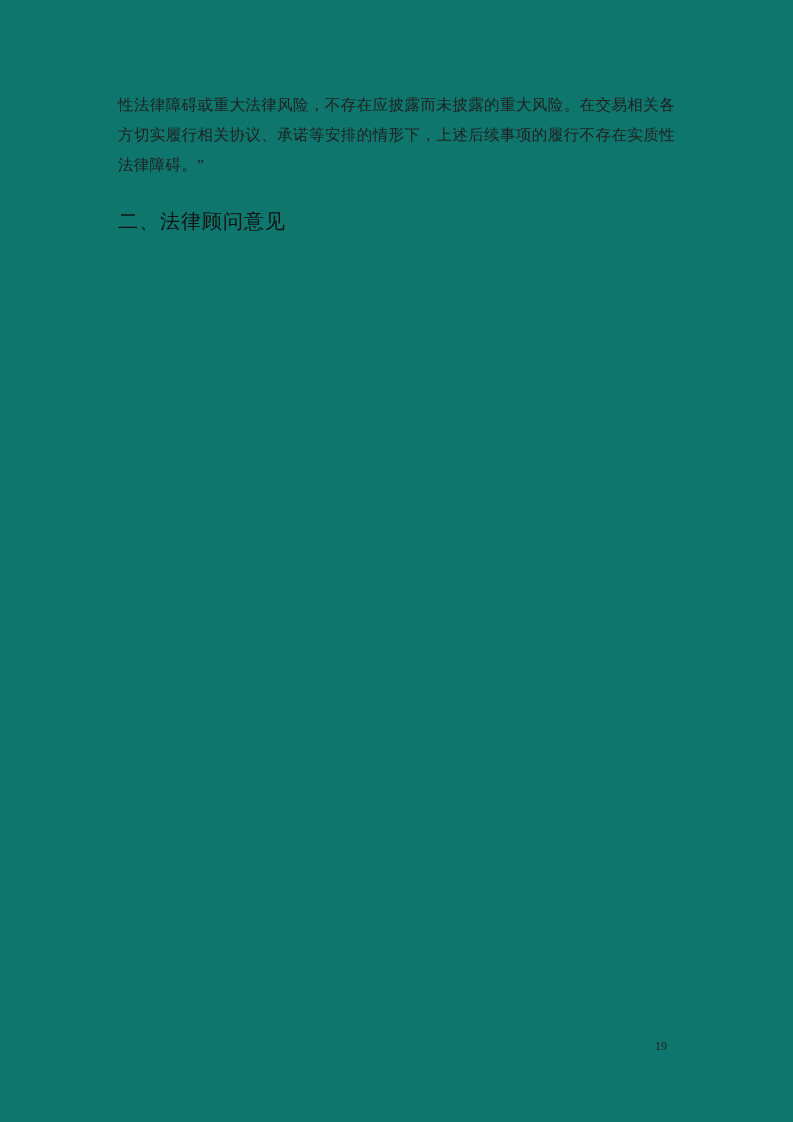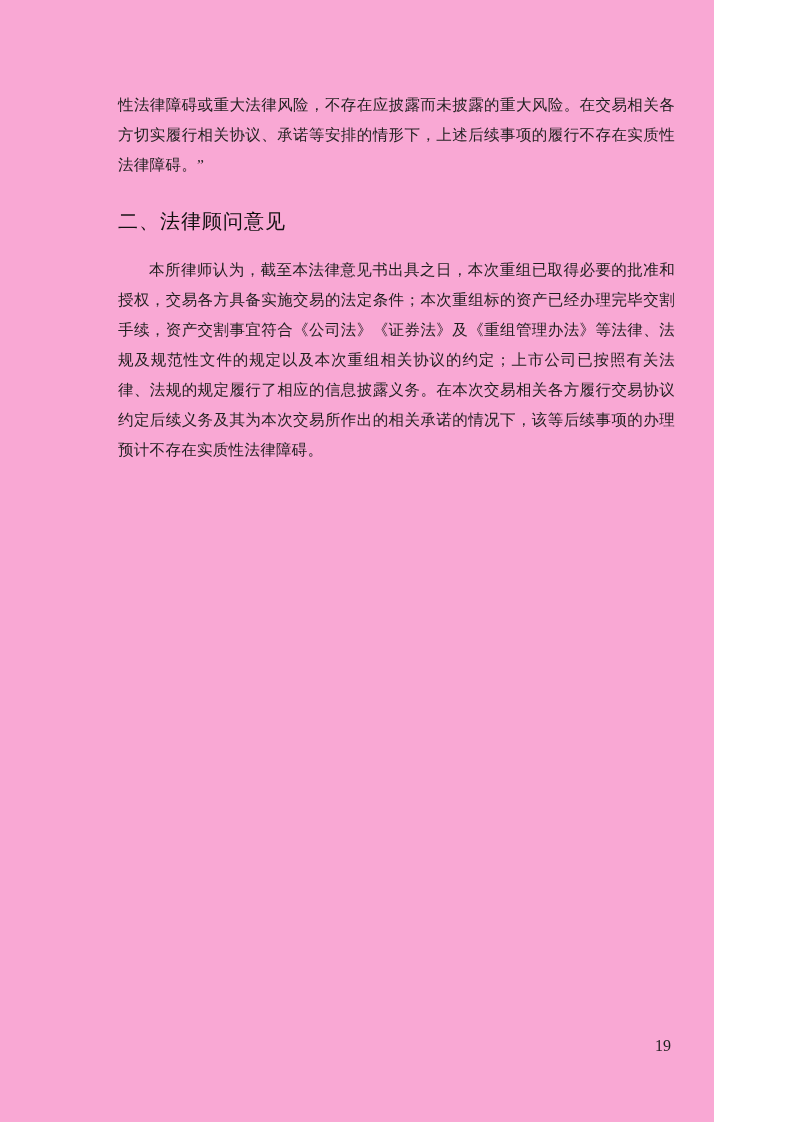--- a/index.html
+++ b/index.html
@@ -2,23 +2,23 @@
 <html><head>
 <meta charset="utf-8">
 <style>
   html, body {
     margin: 0;
     padding: 0;
     background: #ffffff;
   }
   .page {
     position: relative;
-    width: 714px;
+    width: 793px;
     height: 1122px;
-    background: #f9a8d4;
+    background: #0f766e;
     color: #1f1f1f;
     font-family: "Liberation Serif", serif;
     overflow: hidden;
   }
   .content {
     position: absolute;
     left: 118px;
     top: 90px;
     width: 557px;
   }
@@ -44,28 +44,27 @@
     color: #111111;
   }
   .body-para {
     margin-top: 21px;
   }
   .page-number {
     position: absolute;
     left: 655px;
     top: 1038px;
     font-family: "Liberation Serif", serif;
-    font-size: 16px;
+    font-size: 12px;
     line-height: 16px;
     color: #1f1f1f;
   }
 </style>
 </head>
 <body>
 
 <div class="page">
   <div class="content">
     <p class="para">性法律障碍或重大法律风险，不存在应披露而未披露的重大风险。在交易相关各方切实履行相关协议、承诺等安排的情形下，上述后续事项的履行不存在实质性法律障碍。”</p>
     <h2 class="section-heading">二、法律顾问意见</h2>
-    <p class="para indent-first body-para">本所律师认为，截至本法律意见书出具之日，本次重组已取得必要的批准和授权，交易各方具备实施交易的法定条件；本次重组标的资产已经办理完毕交割手续，资产交割事宜符合《公司法》《证券法》及《重组管理办法》等法律、法规及规范性文件的规定以及本次重组相关协议的约定；上市公司已按照有关法律、法规的规定履行了相应的信息披露义务。在本次交易相关各方履行交易协议约定后续义务及其为本次交易所作出的相关承诺的情况下，该等后续事项的办理预计不存在实质性法律障碍。</p>
   </div>
   <div class="page-number">19</div>
 </div>
 
 </body></html>

